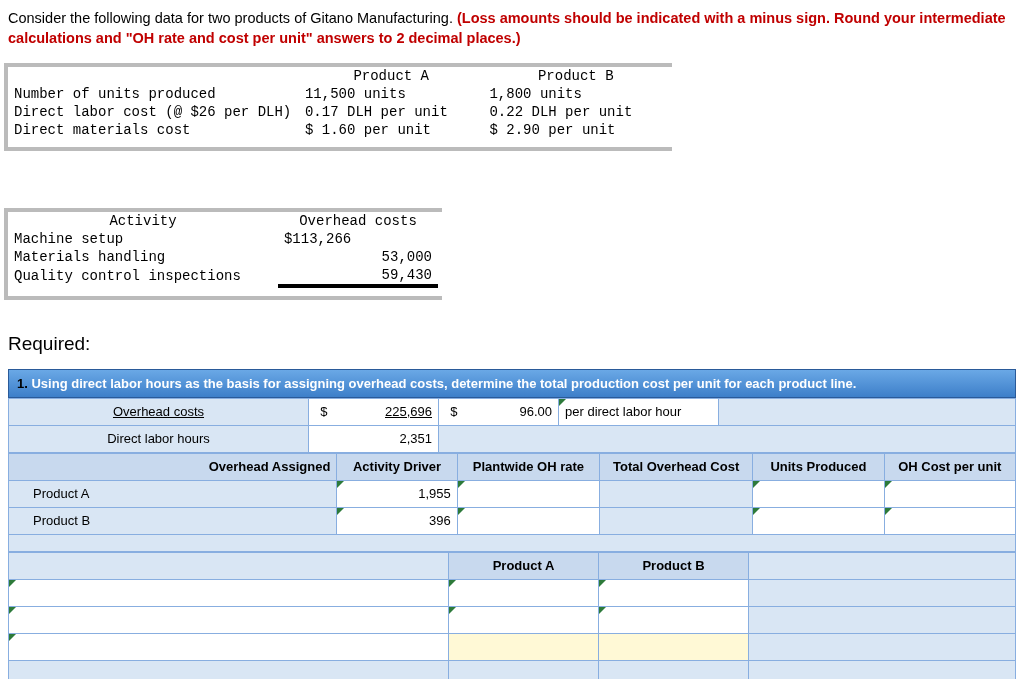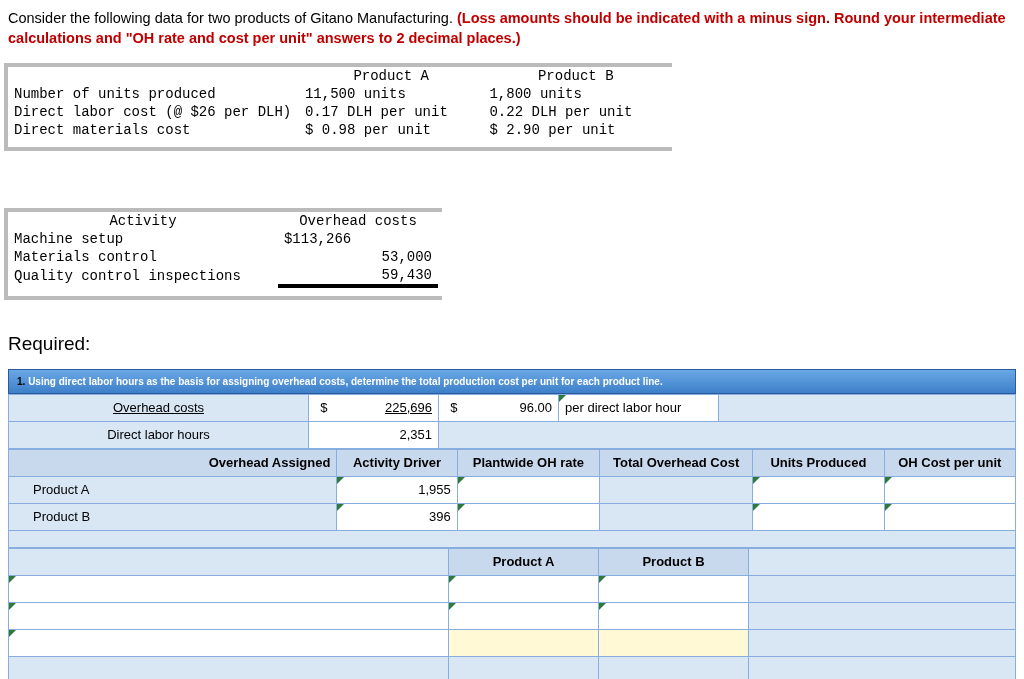--- a/index.html
+++ b/index.html
@@ -60,21 +60,21 @@
   .required {
     font-weight: normal;
     font-size: 19px;
     margin: 20px 0 14px 0;
   }
   .q-row {
     background: #4a90d9;
     background: linear-gradient(#6aa8e6, #3d7fc9);
     color: #fff;
     font-weight: bold;
-    font-size: 10px;
+    font-size: 13px;
     padding: 6px 8px;
     border: 1px solid #2a5a99;
   }
   .q-row .black { color: #000; }
   .main-grid {
     border-collapse: collapse;
     width: 100%;
     table-layout: fixed;
     font-size: 13px;
   }
@@ -140,41 +140,41 @@
       <td>11,500 units</td>
       <td>1,800 units</td>
     </tr>
     <tr>
       <td>Direct labor cost (@ $26 per DLH)</td>
       <td>0.17 DLH per unit</td>
       <td>0.22 DLH per unit</td>
     </tr>
     <tr>
       <td>Direct materials cost</td>
-      <td>$ 0.98 per unit</td>
+      <td>$ 1.60 per unit</td>
       <td>$ 2.90 per unit</td>
     </tr>
   </tbody>
     </table>
 </div>
 <br>
 <div class="table-wrap" style="width:430px;margin-top:48px;">
   <div class="grey-top"></div><div class="grey-bottom"></div><div class="grey-left"></div>
   <table class="mono-table">
     <tbody>
         <tr>
       <th style="width:260px;">Activity</th>
       <th style="width:150px;">Overhead costs</th>
     </tr>
     <tr>
       <td>Machine setup</td>
       <td style="text-align:left;">$113,266</td>
     </tr>
     <tr>
-      <td>Materials control</td>
+      <td>Materials handling</td>
       <td style="text-align:right;">53,000</td>
     </tr>
     <tr>
       <td>Quality control inspections</td>
       <td style="text-align:right;border-bottom:4px solid #000000;">59,430</td>
     </tr>
   </tbody>
     </table>
 </div>
 

